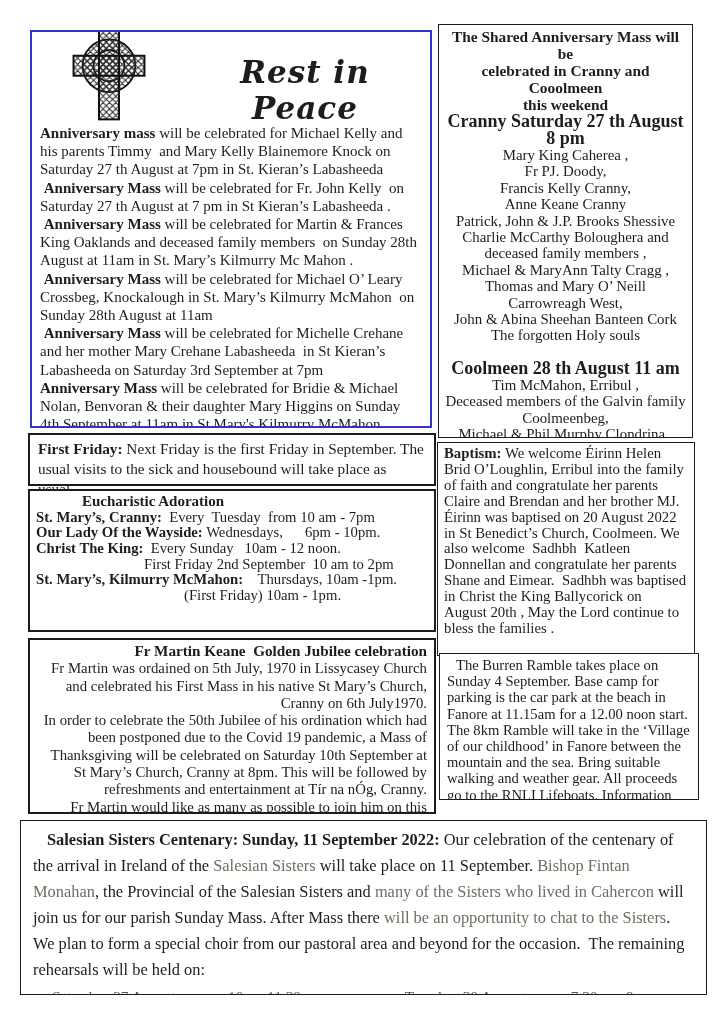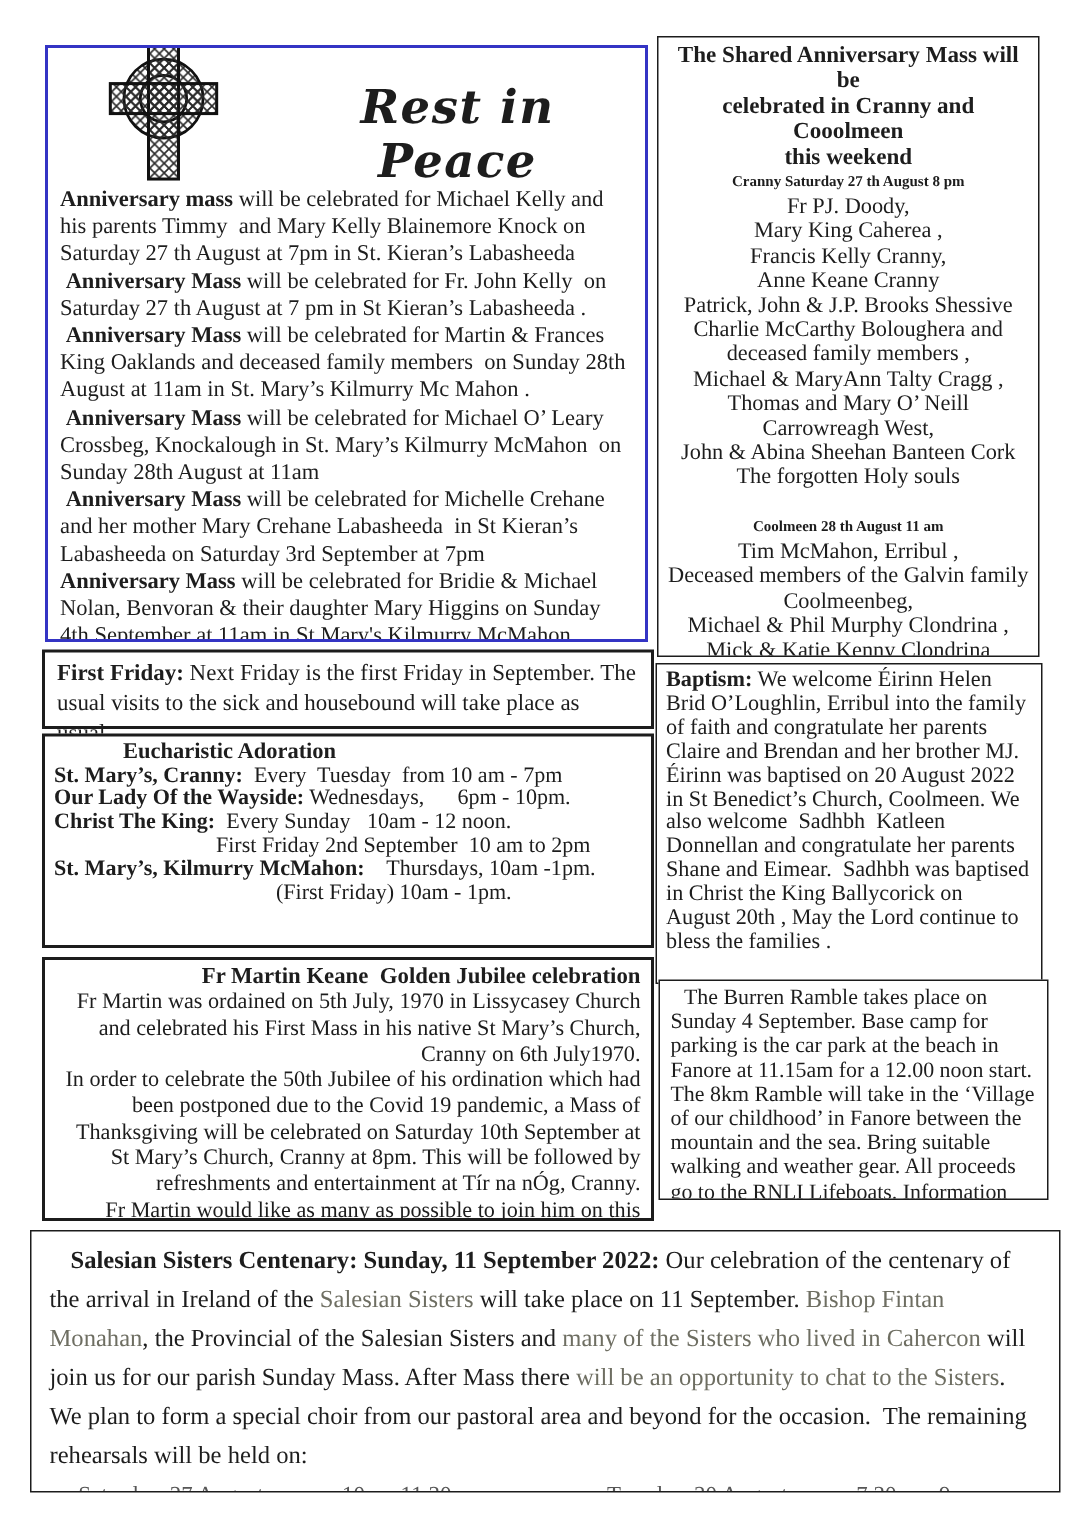--- a/index.html
+++ b/index.html
@@ -34,21 +34,21 @@
   .indent-1{padding-left:108px;}
   .indent-2{padding-left:148px;}
 
   #fr-martin{left:28px;top:638px;width:408px;height:176px;padding:2px 7px;overflow:hidden;text-align:right;}
   #fr-martin p.para{margin:0;font-size:14.8px;line-height:17.3px;white-space:pre-wrap;}
   #fr-martin p.para b{font-size:15.2px;}
 
   
   #shared-mass{left:438px;top:24px;width:255px;height:414px;padding:3px 4px;text-align:center;overflow:hidden;}
   #shared-mass .t-line{font-weight:bold;font-size:15.4px;line-height:17px;}
-  #shared-mass .sub-heading{font-weight:bold;font-size:10px;line-height:17px;}
+  #shared-mass .sub-heading{font-weight:bold;font-size:18px;line-height:17px;}
   #shared-mass .names div{font-size:14.9px;line-height:16.4px;}
   #shared-mass .gap{height:16px;}
 
   #baptism{left:437px;top:442px;width:258px;height:214px;padding:3px 6px;overflow:hidden;}
   #baptism p{margin:0;font-size:14.8px;line-height:15.9px;white-space:pre-wrap;}
 
   #burren{left:439px;top:653px;width:260px;height:147px;padding:3px 7px;overflow:hidden;}
   #burren p{margin:0;font-size:14.6px;line-height:16.2px;white-space:pre-wrap;text-indent:9px;}
 
   
@@ -97,22 +97,22 @@
 </div>
 
 <div class="box thin-border" id="shared-mass">
   <div>
       <div class="t-line">The Shared Anniversary Mass will be</div>
       <div class="t-line">celebrated in  Cranny and Cooolmeen</div>
       <div class="t-line">this weekend</div>
     </div>
   <div class="sub-heading">Cranny  Saturday 27 th August 8 pm</div>
   <div class="names">
+      <div>Mary King Caherea ,</div>
       <div>Fr PJ. Doody,</div>
-      <div>Mary King Caherea ,</div>
       <div>Francis Kelly  Cranny,</div>
       <div>Anne Keane Cranny</div>
       <div>Patrick, John  &amp; J.P. Brooks Shessive</div>
       <div>Charlie McCarthy Boloughera and</div>
       <div>deceased family members ,</div>
       <div>Michael &amp; MaryAnn Talty Cragg ,</div>
       <div>Thomas and Mary O’ Neill</div>
       <div>Carrowreagh West,</div>
       <div>John &amp; Abina Sheehan Banteen  Cork</div>
       <div>The forgotten Holy souls</div>

